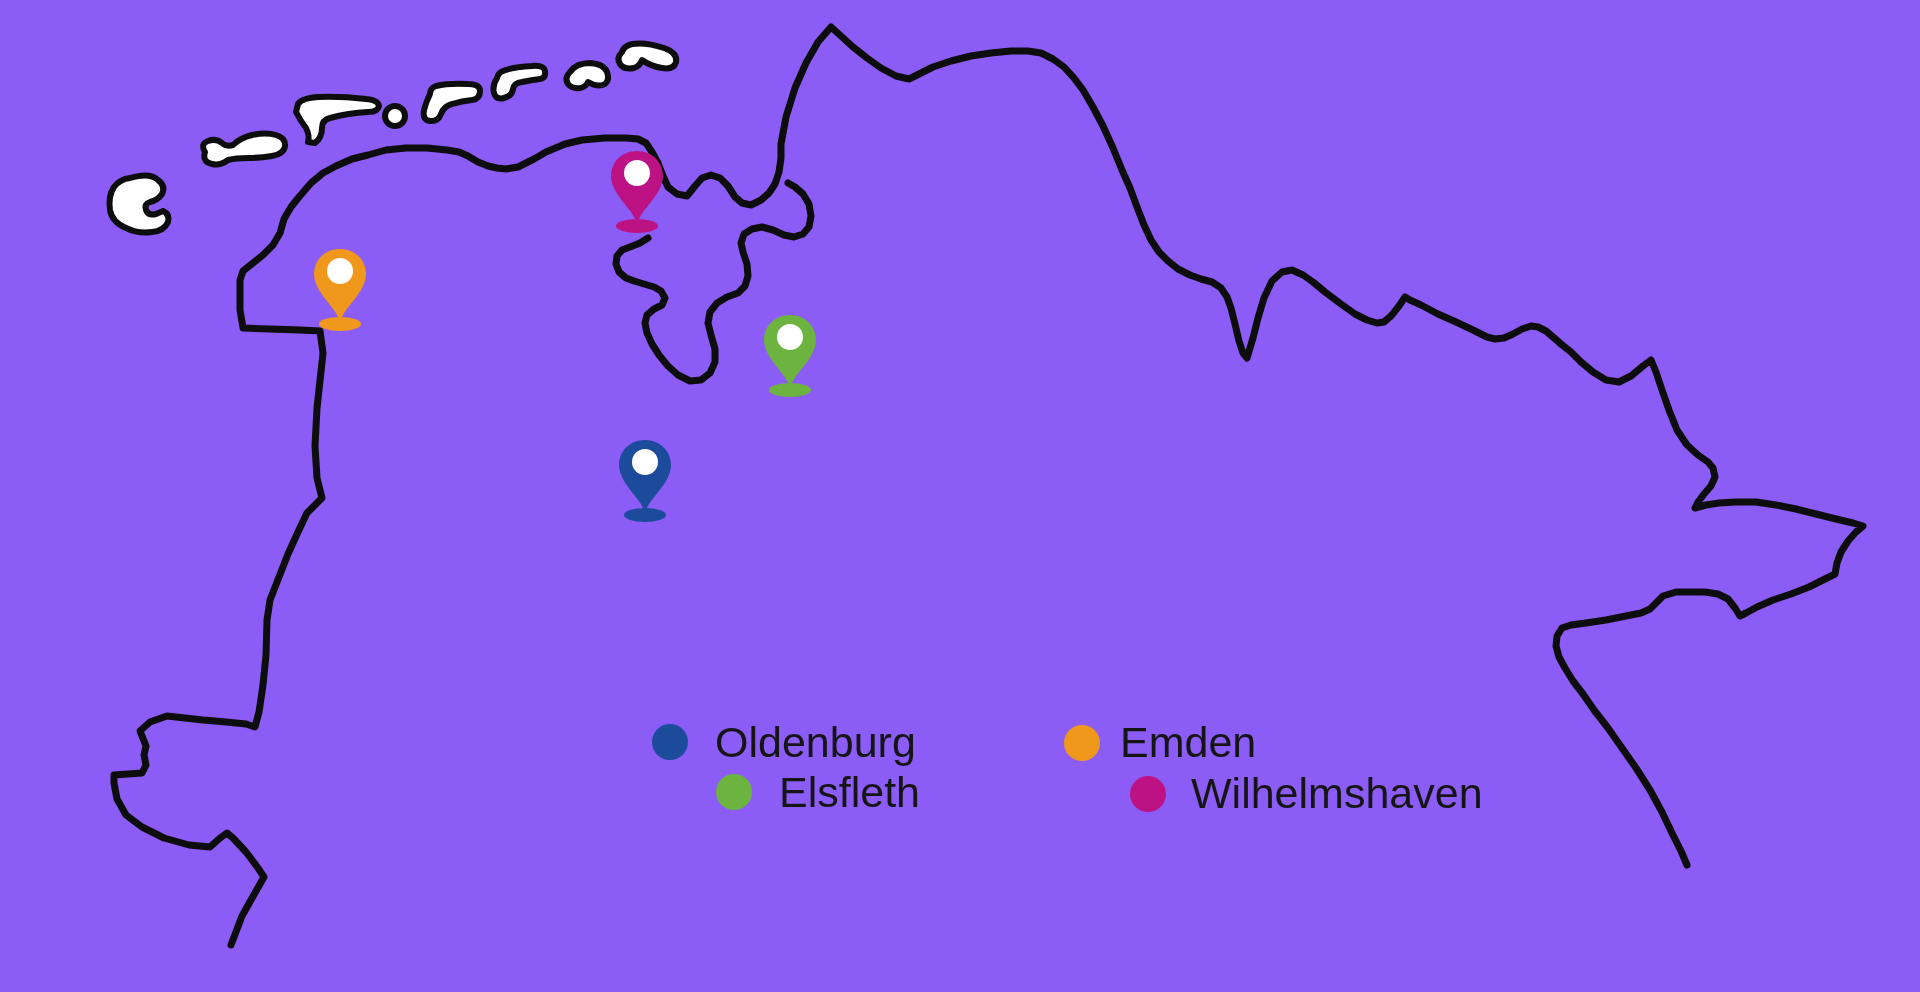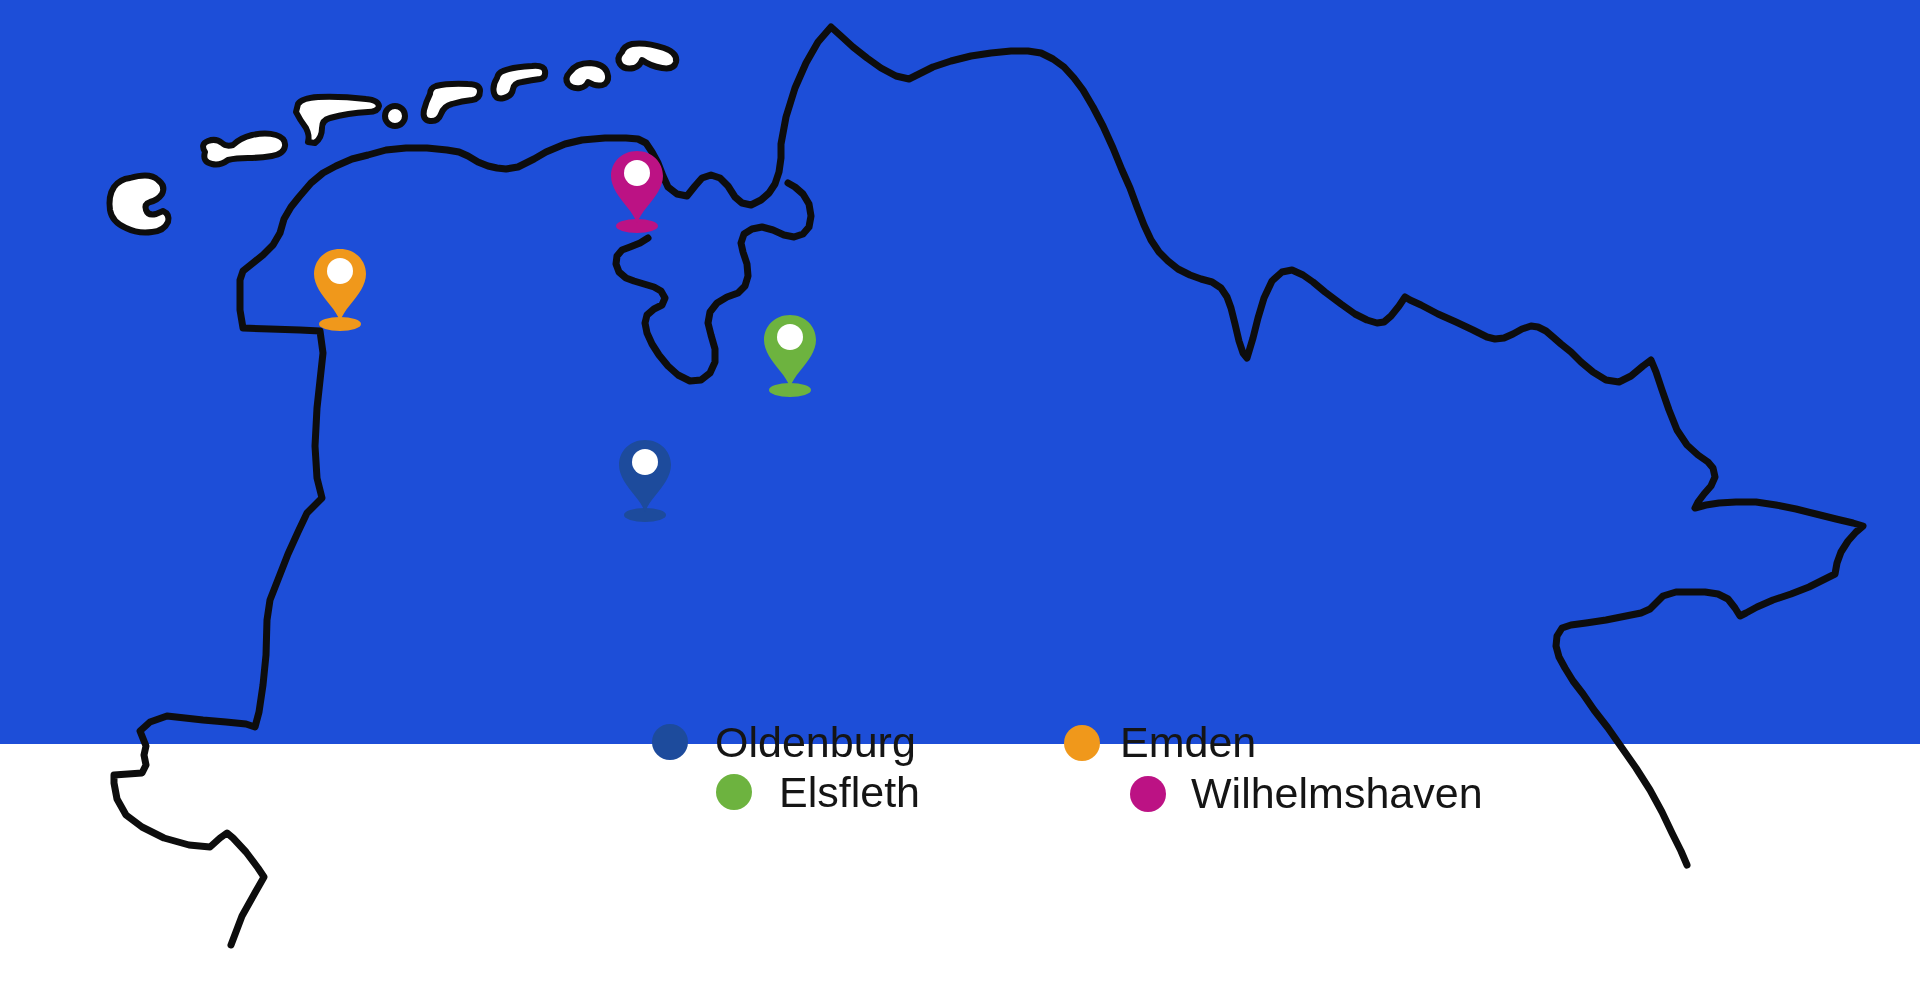--- a/index.html
+++ b/index.html
@@ -7,22 +7,22 @@
     padding: 0;
     background: #ffffff;
     width: 1920px;
     height: 992px;
     overflow: hidden;
     font-family: "Liberation Sans", sans-serif;
   }
   #stage {
     position: relative;
     width: 1920px;
-    height: 744px;
-    background: #1d4ed8;
+    height: 992px;
+    background: #8b5cf6;
   }
   svg { display: block; }
   .outline {
     fill: none;
     stroke: #0d0d0d;
     stroke-width: 7;
     stroke-linejoin: round;
     stroke-linecap: round;
   }
   .island {

